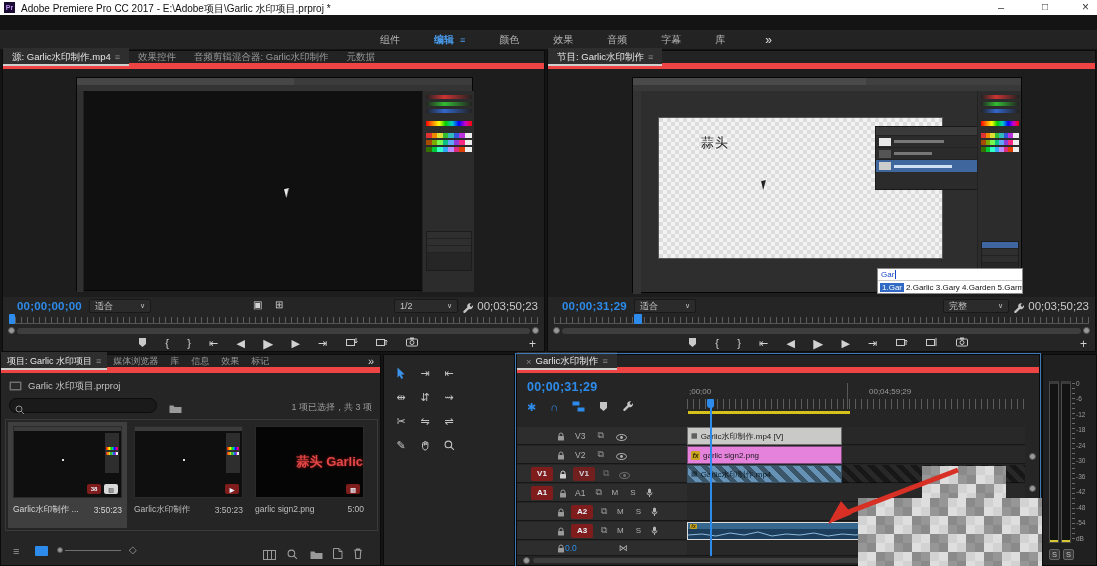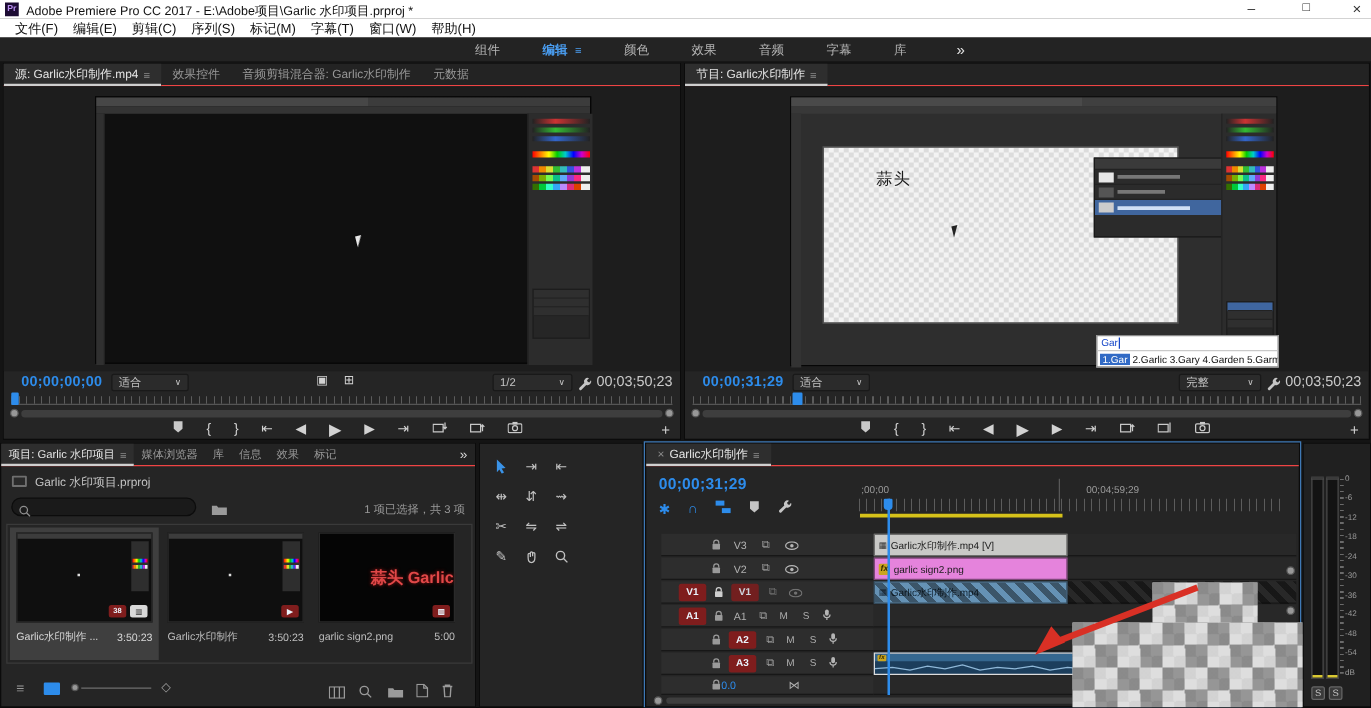--- a/index.html
+++ b/index.html
@@ -10,41 +10,41 @@
   .flex{display:flex;align-items:center}
   
   .titlebar{left:0;top:0;width:1097px;height:15px;background:#ffffff;color:#111;font-size:10px}
   .menubar{left:0;top:15px;width:1097px;height:15px;background:#ffffff;color:#111;font-size:10.5px}
   .menubar span{margin-left:12px}
   .wsbar{left:0;top:30px;width:1097px;height:19px;background:#232323;font-size:10px;color:#b5b5b5}
   .wstab{margin-right:34px}
   .wstab.on{color:#4a9df0;font-weight:bold}
   
   .panel{background:#252525;border:1px solid #0b0b0b}
-  .ptabs{display:flex;align-items:center;height:18px;background:#232323;font-size:9.5px;color:#989898;border-bottom:1px solid #ef4444}
+  .ptabs{display:flex;align-items:center;height:18px;background:#232323;font-size:9.5px;color:#989898;border-bottom:6px solid #ef4444}
   .ptab{padding:0 9px;height:18px;display:flex;align-items:center;gap:4px;white-space:nowrap}
   .ptab.on{color:#e6e6e6;background:#2e2e2e;box-shadow:inset 0 -2px 0 #cfcfcf}
   .ham{font-size:9px;color:#8a8a8a}
   .mon{background:#1d1d1d}
   .tcode{color:#2d8ceb;font-weight:bold;font-size:11.5px;letter-spacing:.2px}
   .dur{color:#c9c9c9;font-size:11.5px}
   .dd{display:flex;justify-content:space-between;align-items:center;background:#2b2b2b;border:1px solid #191919;
       border-radius:2px;font-size:9px;color:#c4c4c4;padding:1px 5px;height:14px}
   .ticks{background:repeating-linear-gradient(90deg,#5c5c5c 0 1px,transparent 1px 6px)}
   .sbar{background:#3e3e3e;border-radius:3px;height:6px}
   .dot{width:7px;height:7px;border-radius:50%;background:#989898;border:1px solid #555}
   .tbtn{color:#d2d2d2;font-size:11px;text-align:center;line-height:1}
   .checker{background:repeating-conic-gradient(#f3f3f3 0% 25%,#dcdcdc 0% 50%) 0 0/8px 8px}
   .hatch{background:repeating-linear-gradient(45deg,rgba(0,0,0,.42) 0 5px,transparent 5px 10px)}
   .mosaic{background:repeating-conic-gradient(rgba(228,228,228,.8) 0% 25%,rgba(138,138,138,.8) 0% 50%) 0 0/36px 36px,
                      repeating-conic-gradient(#c6c6c6 0% 25%,#8d8d8d 0% 50%) 0 0/18px 18px}
   .badge{background:#7f1d1d;color:#eaf4fd;font-size:8px;display:flex;align-items:center;justify-content:center;border-radius:2px;font-weight:bold}
   .fxb{background:#caa51f;color:#342a00;font-style:italic;font-weight:bold;font-size:7px;width:9px;height:9px;
        display:flex;align-items:center;justify-content:center;border-radius:1px}
-  .trkrow{position:absolute;left:12px;width:548px;height:18px}
+  .trkrow{position:absolute;left:0;width:548px;height:18px}
   .lane{position:absolute;left:170px;top:0;width:338px;height:18px;background:#282828;border-bottom:1px solid #171717}
   .hdr{position:absolute;left:0;top:0;width:170px;height:18px;background:#2d2d2d;border-bottom:1px solid #171717}
   .tname{font-size:8.5px;color:#b0b0b0}
   .ms{font-size:8px;color:#b0b0b0;width:10px;text-align:center}
   .clip{position:absolute;top:0;height:18px;display:flex;align-items:center;gap:3px;padding:0 3px;font-size:8px;overflow:hidden;white-space:nowrap;border:1px solid rgba(0,0,0,.45)}
   .psbar{background:#3c3c3c}
   .minirow{height:7px;background:#2f2f2f;border-bottom:1px solid #222}
   .rainbow{background:linear-gradient(90deg,#f00,#ff8000,#ff0,#0c0,#0cc,#00f,#c0c,#f00)}
   .swrow{background:linear-gradient(90deg,#d33 0 12%,#e80 12% 24%,#dd3 24% 36%,#3b3 36% 48%,#3bb 48% 60%,#35d 60% 72%,#b3d 72% 84%,#eee 84% 100%)}
   .tool{width:22px;height:20px;display:flex;align-items:center;justify-content:center;font-size:11px;color:#c2c2c2}
@@ -57,30 +57,20 @@
 <div id="app">
 
   <div class="a titlebar flex">
     <span class="a" style="left:4px;top:2px;width:11px;height:11px;background:#1c0b33;color:#b88ef0;font-size:7px;font-weight:bold;display:flex;align-items:center;justify-content:center">Pr</span>
     <span class="a" style="left:21px;top:2px">Adobe Premiere Pro CC 2017 - E:\Adobe项目\Garlic 水印项目.prproj *</span>
     <span class="a" style="left:998px;top:1px;color:#333;font-size:11px">–</span>
     <span class="a" style="left:1042px;top:1px;color:#333;font-size:10px">□</span>
     <span class="a" style="left:1082px;top:0px;color:#333;font-size:12px">×</span>
   </div>
 
-  <div class="a menubar flex">
-    <span>文件(F)</span>
-    <span>编辑(E)</span>
-    <span>剪辑(C)</span>
-    <span>序列(S)</span>
-    <span>标记(M)</span>
-    <span>字幕(T)</span>
-    <span>窗口(W)</span>
-    <span>帮助(H)</span>
-  </div>
 
   <div class="a wsbar flex" style="padding-left:380px">
     <span class="wstab">组件</span>
     <span class="wstab on" style="margin-right:6px">编辑</span>
     <span class="wstab ham" style="color:#4a9df0">≡</span>
     <span class="wstab">颜色</span>
     <span class="wstab">效果</span>
     <span class="wstab">音频</span>
     <span class="wstab">字幕</span>
     <span class="wstab">库</span>

